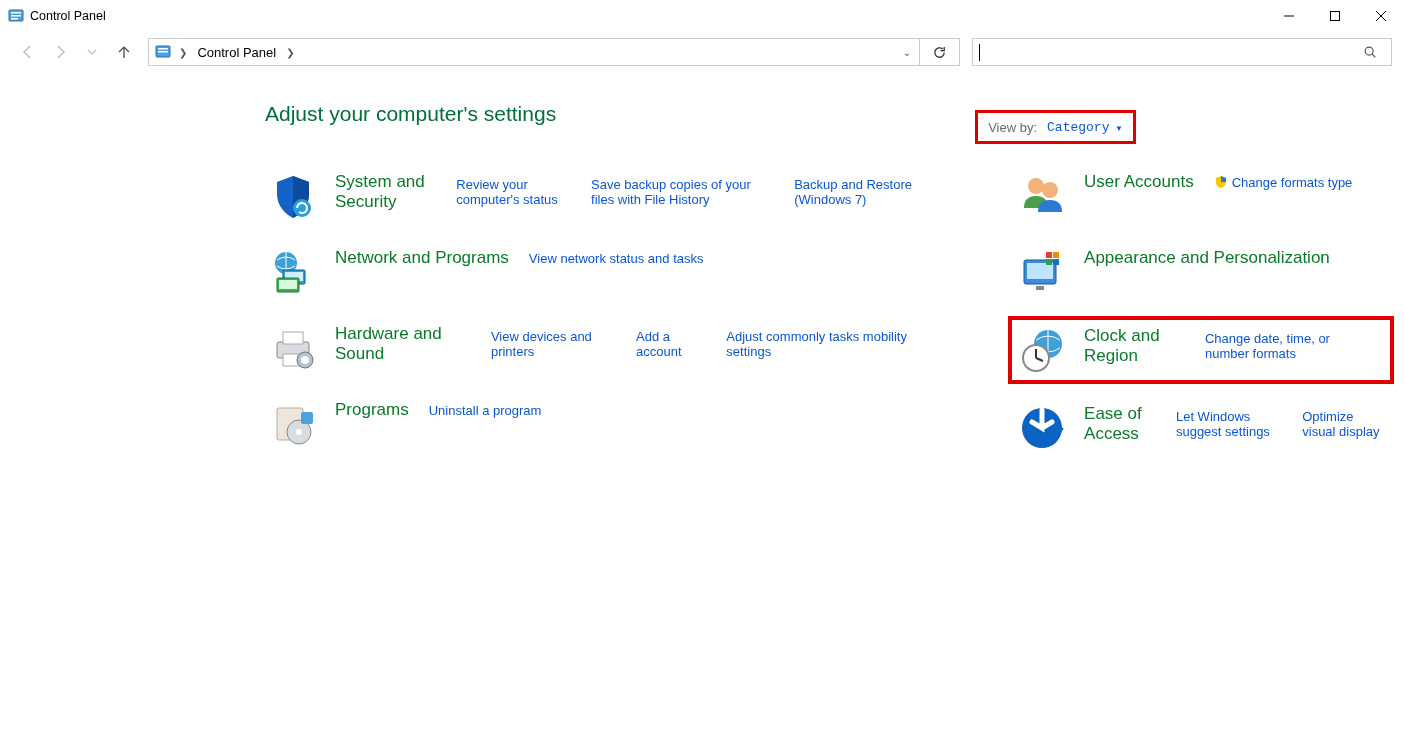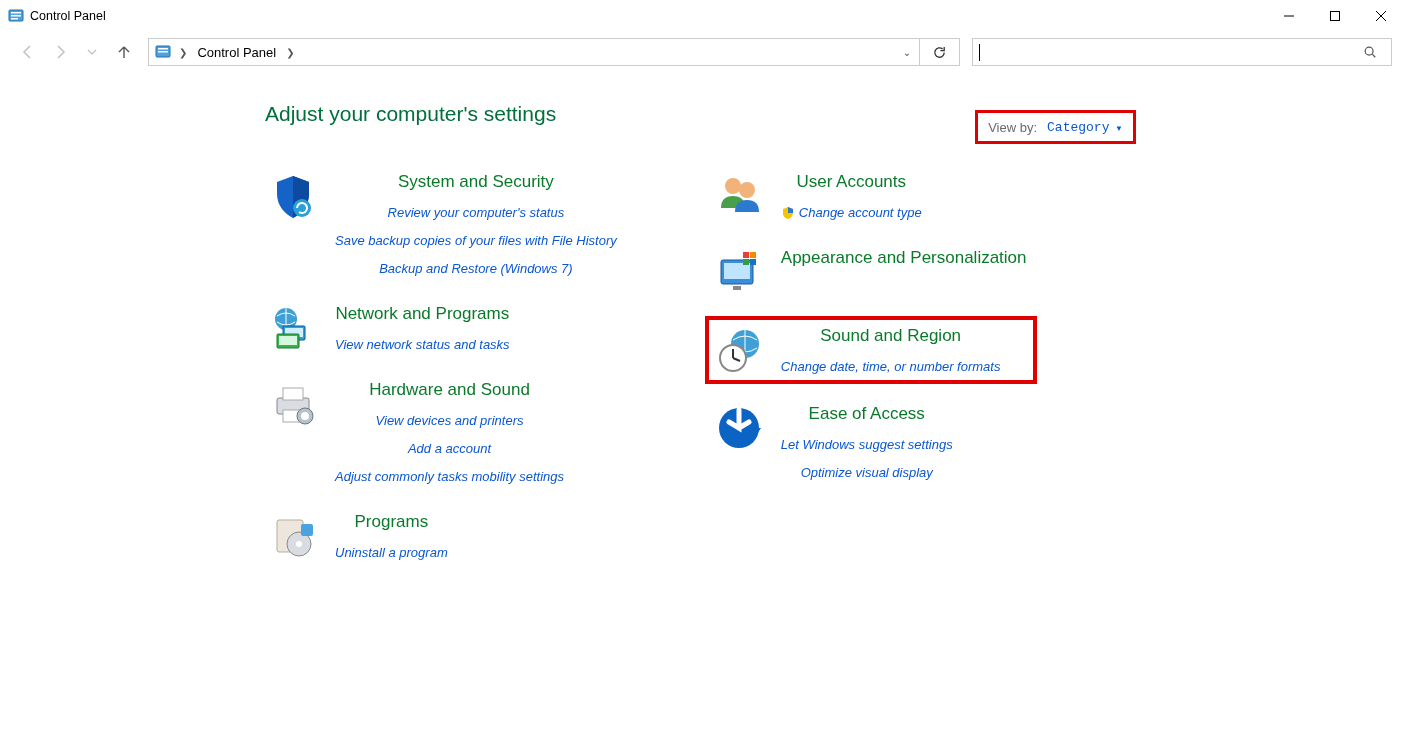--- a/index.html
+++ b/index.html
@@ -123,33 +123,32 @@
   .cat.highlight {
     border: 4px solid #e00000;
     padding: 6px 20px 6px 6px;
     margin: -6px;
   }
   .cat-icon {
     width: 48px; height: 48px;
     display: flex; align-items:center; justify-content:center;
     flex-shrink: 0;
   }
-  .cat-body { display:flex; flex-direction:column; gap:13px;align-items:center;}
+  .cat-body { display:flex; flex-direction:row; gap:20px;align-items:center;}
   .cat-title {
     color: #0a7a2a;
     font-size: 17px;
     font-weight: 400;
   }
   .cat-link {
     color: #0B57D0;
     font-size: 13px;
     display: flex;
     align-items: center;
     gap: 4px;
-    font-style: italic;
   }
   .shield-mini {
     width:14px; height:14px; display:inline-flex;
   }
   svg { display:block; }
 </style>
 </head>
 <body>
 
 <div class="titlebar">
@@ -337,21 +336,21 @@
           <a class="cat-title">User Accounts</a>
           <a class="cat-link">
             <span class="shield-mini">
               <svg width="14" height="14" viewBox="0 0 14 14">
                 <path d="M7 1 L12 3 V7 C12 10 10 12 7 13 C4 12 2 10 2 7 V3 Z" fill="#f6c500"></path>
                 <path d="M7 1 L12 3 V7 L7 7 Z" fill="#2b7ad0"></path>
                 <path d="M7 7 L2 7 V3 L7 1 Z" fill="#2b7ad0" opacity="0"></path>
                 <path d="M2 7 L7 7 L7 13 C4 12 2 10 2 7 Z" fill="#f6c500"></path>
               </svg>
             </span>
-            <span>Change account type</span>
+            <span>Change formats type</span>
           </a>
         </div>
       </div>
 
       <div class="cat">
         <div class="cat-icon">
           <svg width="48" height="48" viewBox="0 0 48 48">
             <rect x="6" y="12" width="32" height="24" rx="2" fill="#3a8dd8" stroke="#1a5a9c"></rect>
             <rect x="9" y="15" width="26" height="16" fill="#bfe4ff"></rect>
             <rect x="18" y="38" width="8" height="4" fill="#888"></rect>
@@ -370,21 +369,21 @@
         <div class="cat-icon">
           <svg width="48" height="48" viewBox="0 0 48 48">
             <circle cx="30" cy="18" r="14" fill="#3ea0d6"></circle>
             <path d="M18 14 Q30 6 42 14 M18 22 Q30 30 42 22 M30 4 V32" stroke="#fff" stroke-width="1" fill="none"></path>
             <circle cx="18" cy="32" r="13" fill="#fff" stroke="#888" stroke-width="2"></circle>
             <line x1="18" y1="32" x2="18" y2="23" stroke="#333" stroke-width="2"></line>
             <line x1="18" y1="32" x2="25" y2="35" stroke="#333" stroke-width="2"></line>
           </svg>
         </div>
         <div class="cat-body">
-          <a class="cat-title">Sound and Region</a>
+          <a class="cat-title">Clock and Region</a>
           <a class="cat-link">Change date, time, or number formats</a>
         </div>
       </div>
 
       <div class="cat">
         <div class="cat-icon">
           <svg width="48" height="48" viewBox="0 0 48 48">
             <circle cx="24" cy="24" r="20" fill="#0b63c4"></circle>
             <path d="M24 6 V24 L14 18 M24 24 L34 18" stroke="#fff" stroke-width="5" stroke-linecap="round" fill="none"></path>
             <path d="M40 24 L46 24 L42 30 Z" fill="#0b63c4"></path>

